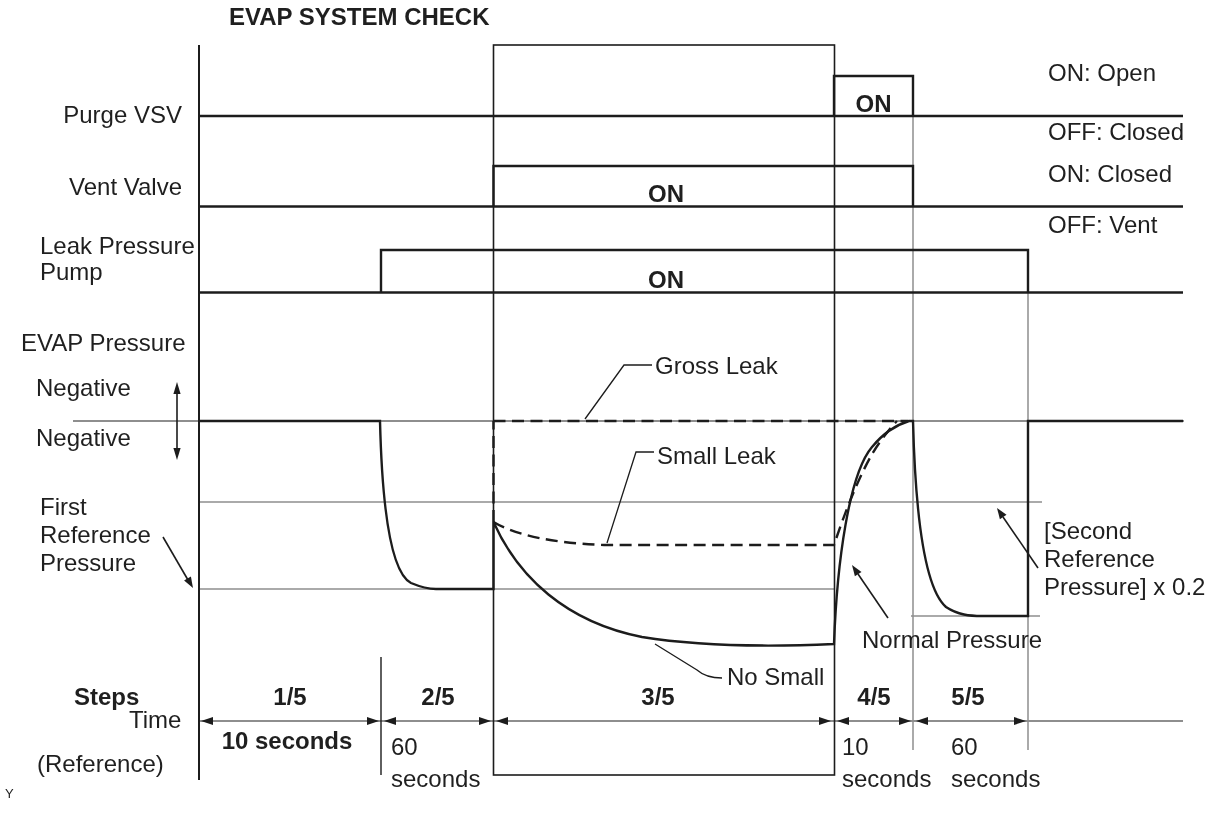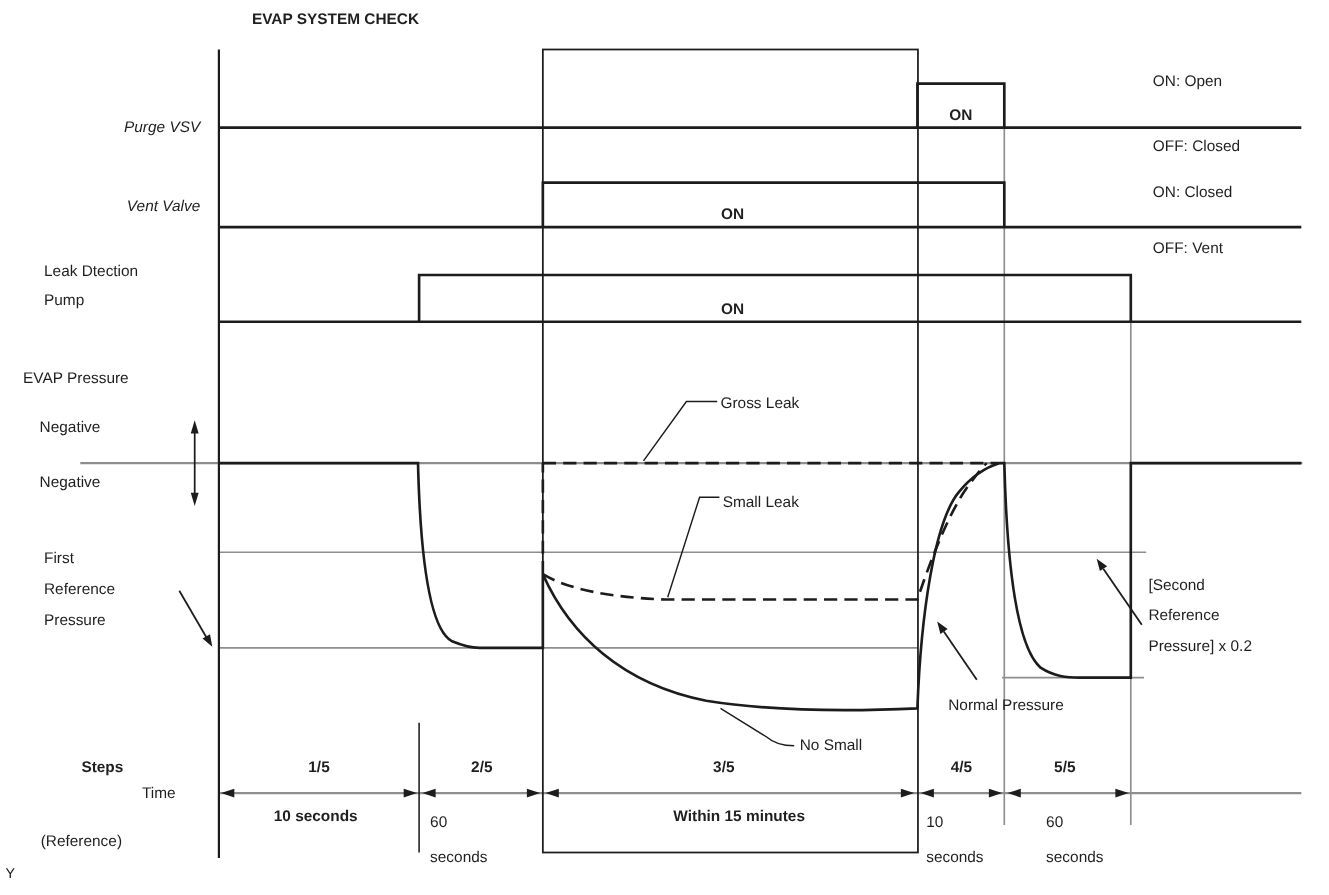--- a/index.html
+++ b/index.html
@@ -8,23 +8,23 @@
     --text:#1f1f1f;
     --bg:#ffffff;
   }
   html,body{margin:0;padding:0;background:var(--bg);}
   #stage{
     position:relative;width:1208px;height:814px;background:var(--bg);
     font-family:"Liberation Sans","DejaVu Sans",sans-serif;
     color:var(--text);overflow:hidden;
   }
   #diagram-svg{position:absolute;left:0;top:0;}
-  .lbl{position:absolute;font-size:14px;line-height:20px;white-space:nowrap;}
+  .lbl{position:absolute;font-size:24px;line-height:20px;white-space:nowrap;}
   .bold{font-weight:700;}
-  .right-block{width:152px;text-align:right;font-style:italic;}
+  .right-block{width:152px;text-align:right;}
   .center{text-align:center;font-weight:bold;}
   .two-line{line-height:26px;}
   .three-line{line-height:28px;}
   .dur{line-height:32px;}
   .small{font-size:13px;}
   svg .dk{stroke:var(--dark);fill:none;}
   svg .gy{stroke:var(--gray);fill:none;}
   svg .fill-dk{fill:var(--dark);stroke:none;}
 </style>
 </head>
@@ -104,21 +104,21 @@
       <polygon class="fill-dk" points="916,721 928,717 928,725"></polygon>
       <polygon class="fill-dk" points="1026,721 1014,717 1014,725"></polygon>
     </g>
   </svg>
 
   <div class="lbl bold" style="left:229px;top:7px;">EVAP SYSTEM CHECK</div>
 
   <div class="lbl right-block" style="left:30px;top:105px;">Purge VSV</div>
   <div class="lbl right-block" style="left:30px;top:177px;">Vent Valve</div>
   <div class="lbl two-line" style="left:40px;top:233px;">
-    <span>Leak Dtection</span><br>
+    <span>Leak Pressure</span><br>
     <span>Pump</span>
   </div>
 
   <div class="lbl" style="left:1048px;top:63px;">ON: Open</div>
   <div class="lbl" style="left:1048px;top:122px;">OFF: Closed</div>
   <div class="lbl" style="left:1048px;top:164px;">ON: Closed</div>
   <div class="lbl" style="left:1048px;top:215px;">OFF: Vent</div>
 
   <div class="lbl center" style="left:834px;top:94px;width:79px;">ON</div>
   <div class="lbl center" style="left:610px;top:184px;width:112px;">ON</div>
@@ -153,21 +153,20 @@
   <div class="lbl bold center" style="left:388px;top:687px;width:100px;">2/5</div>
   <div class="lbl bold center" style="left:608px;top:687px;width:100px;">3/5</div>
   <div class="lbl bold center" style="left:824px;top:687px;width:100px;">4/5</div>
   <div class="lbl bold center" style="left:918px;top:687px;width:100px;">5/5</div>
 
   <div class="lbl center" style="left:217px;top:731px;width:140px;">10 seconds</div>
   <div class="lbl dur" style="left:391px;top:731px;">
     <span>60</span><br>
     <span>seconds</span>
   </div>
-  <div class="lbl center" style="left:562px;top:731px;width:220px;">Within 15 minutes</div>
   <div class="lbl dur" style="left:842px;top:731px;">
     <span>10</span><br>
     <span>seconds</span>
   </div>
   <div class="lbl dur" style="left:951px;top:731px;">
     <span>60</span><br>
     <span>seconds</span>
   </div>
 
   <div class="lbl small" style="left:5px;top:784px;">Y</div>

